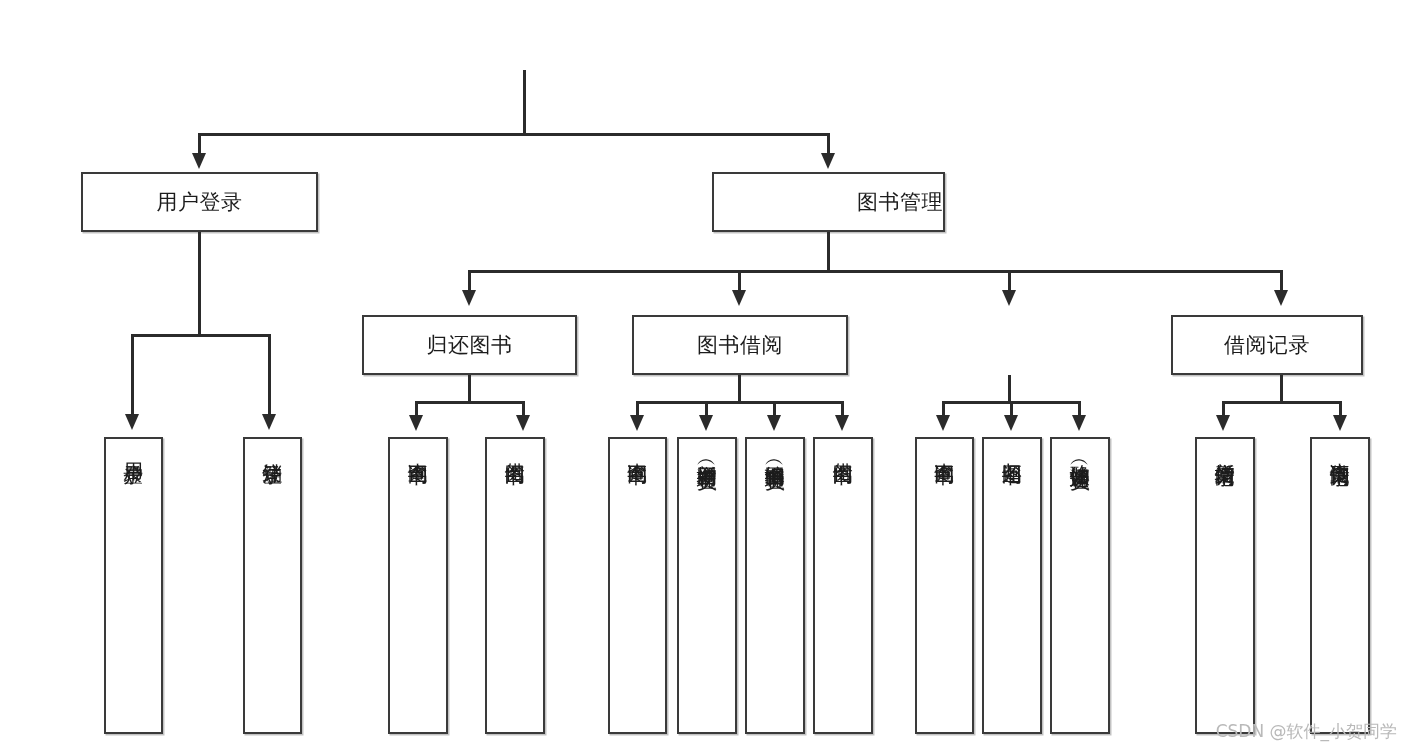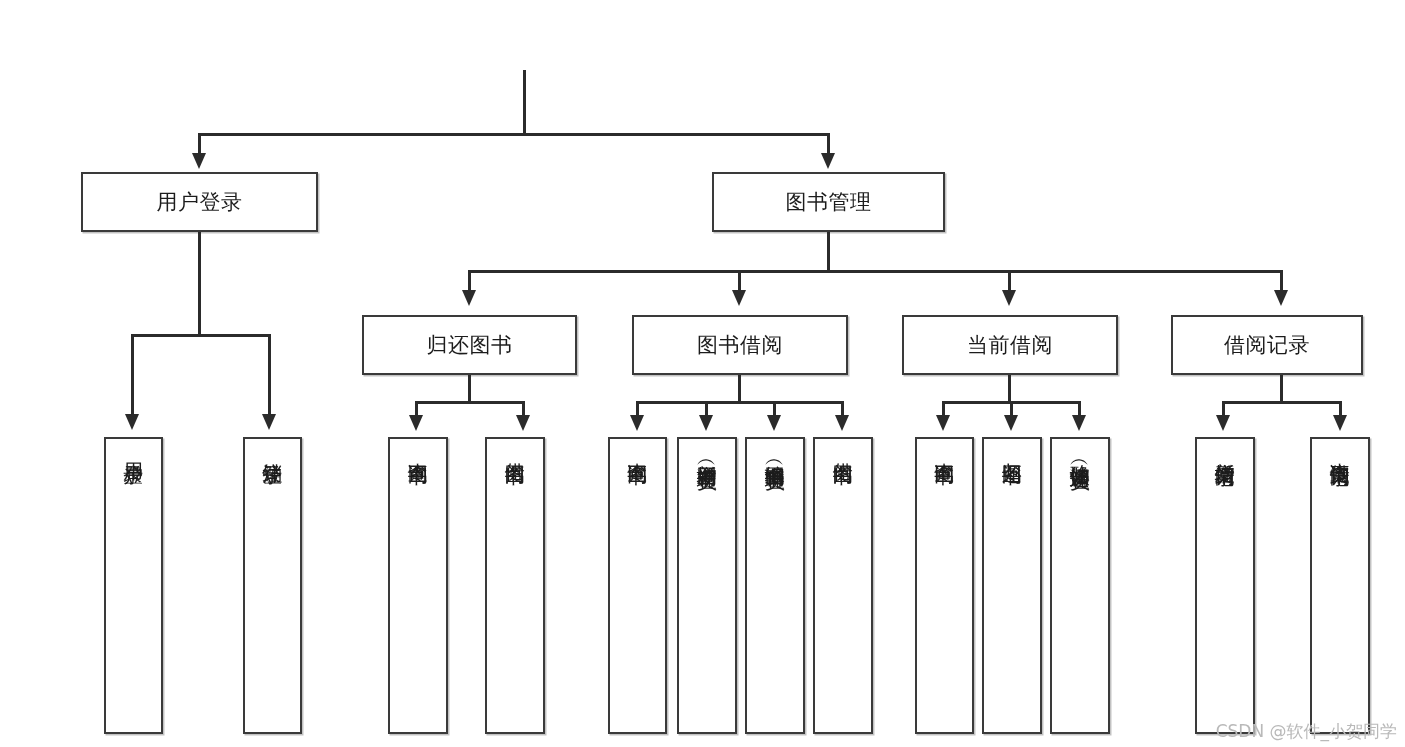--- a/index.html
+++ b/index.html
@@ -93,21 +93,21 @@
   <div class="edge hline" style="left:198px; top:133px; width:631px; height:3px;"></div>
   <div class="edge vline" style="left:198px; top:133px; width:3px; height:22px;"></div>
   <div class="arrow" style="left:192px; top:153px;"></div>
   <div class="edge vline" style="left:827px; top:133px; width:3px; height:22px;"></div>
   <div class="arrow" style="left:821px; top:153px;"></div>
 
   <div class="node h" style="left:81px; top:172px; width:237px; height:60px;">
     <span class="label">用户登录</span>
   </div>
 
-  <div class="node h" style="left:712px; top:172px; width:233px; height:60px;">
+  <div class="node h" style="left:712px; top:172px; width:233px; height:60px;justify-content:flex-end;">
     <span class="label">图书管理</span>
   </div>
 
   <div class="edge vline" style="left:198px; top:232px; width:3px; height:104px;"></div>
   <div class="edge hline" style="left:131px; top:334px; width:140px; height:3px;"></div>
   <div class="edge vline" style="left:131px; top:334px; width:3px; height:82px;"></div>
   <div class="arrow" style="left:125px; top:414px;"></div>
   <div class="edge vline" style="left:268px; top:334px; width:3px; height:82px;"></div>
   <div class="arrow" style="left:262px; top:414px;"></div>
 
@@ -121,23 +121,20 @@
   <div class="arrow" style="left:1002px; top:290px;"></div>
   <div class="edge vline" style="left:1280px; top:270px; width:3px; height:22px;"></div>
   <div class="arrow" style="left:1274px; top:290px;"></div>
 
   <div class="node h" style="left:362px; top:315px; width:215px; height:60px;">
     <span class="label">归还图书</span>
   </div>
   <div class="node h" style="left:632px; top:315px; width:216px; height:60px;">
     <span class="label">图书借阅</span>
   </div>
-  <div class="node h" style="left:902px; top:315px; width:216px; height:60px;">
-    <span class="label">当前借阅</span>
-  </div>
   <div class="node h" style="left:1171px; top:315px; width:192px; height:60px;">
     <span class="label">借阅记录</span>
   </div>
 
   <div class="edge vline" style="left:468px; top:375px; width:3px; height:28px;"></div>
   <div class="edge hline" style="left:415px; top:401px; width:110px; height:3px;"></div>
   <div class="edge vline" style="left:415px; top:401px; width:3px; height:16px;"></div>
   <div class="arrow" style="left:409px; top:415px;"></div>
   <div class="edge vline" style="left:522px; top:401px; width:3px; height:16px;"></div>
   <div class="arrow" style="left:516px; top:415px;"></div>

